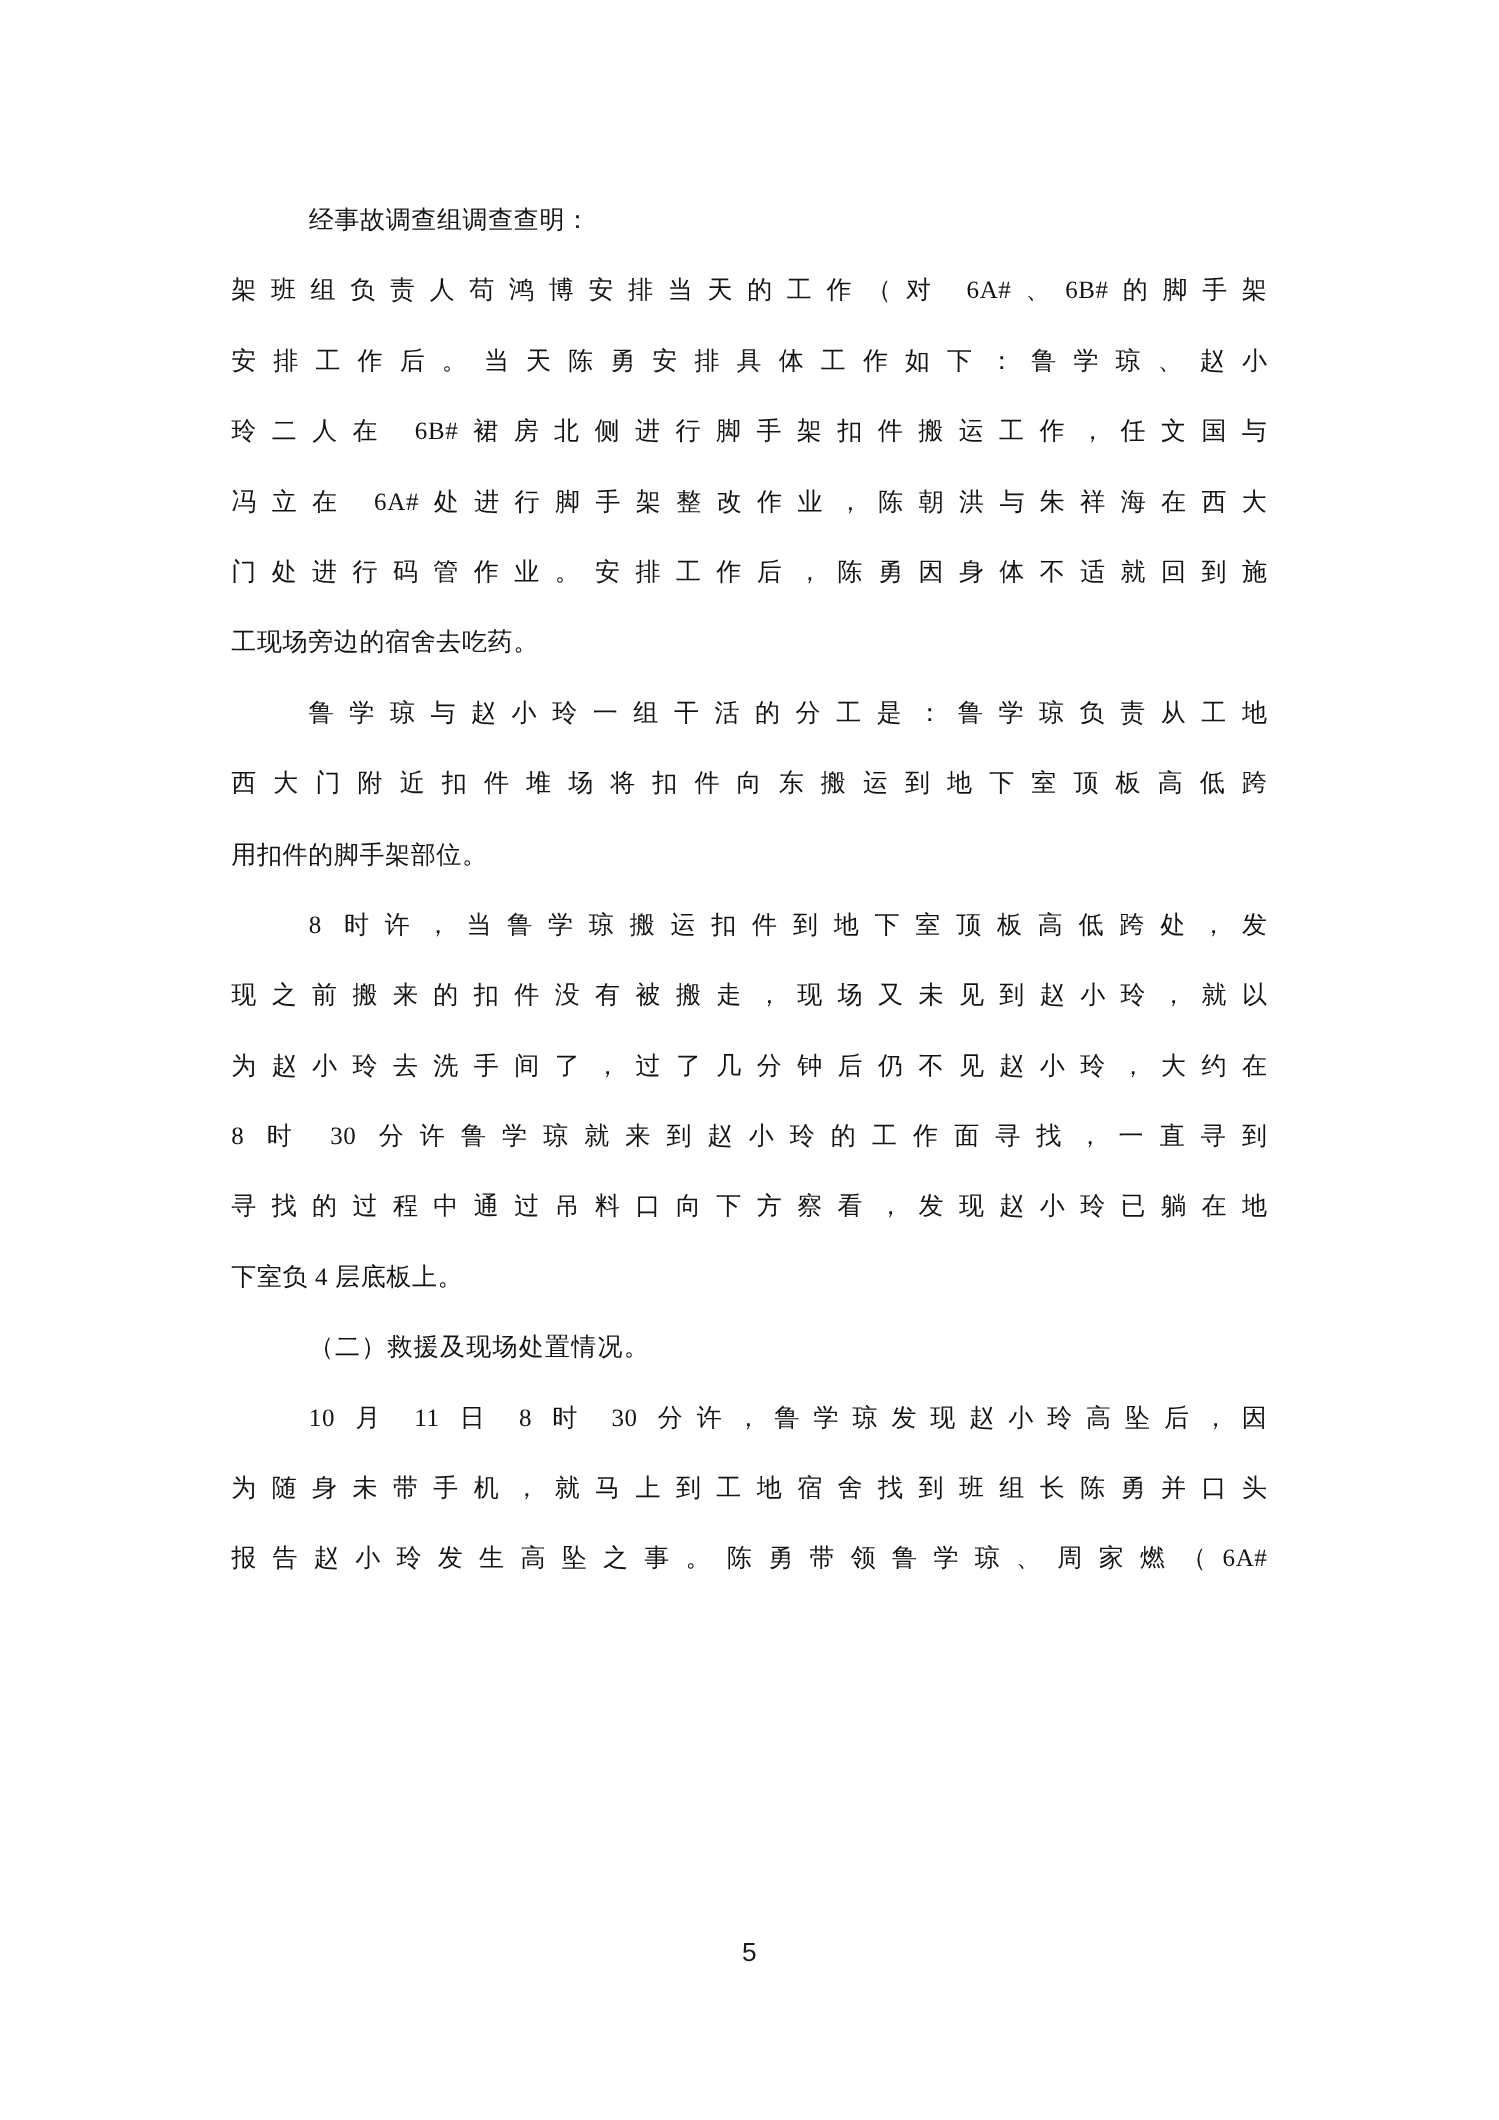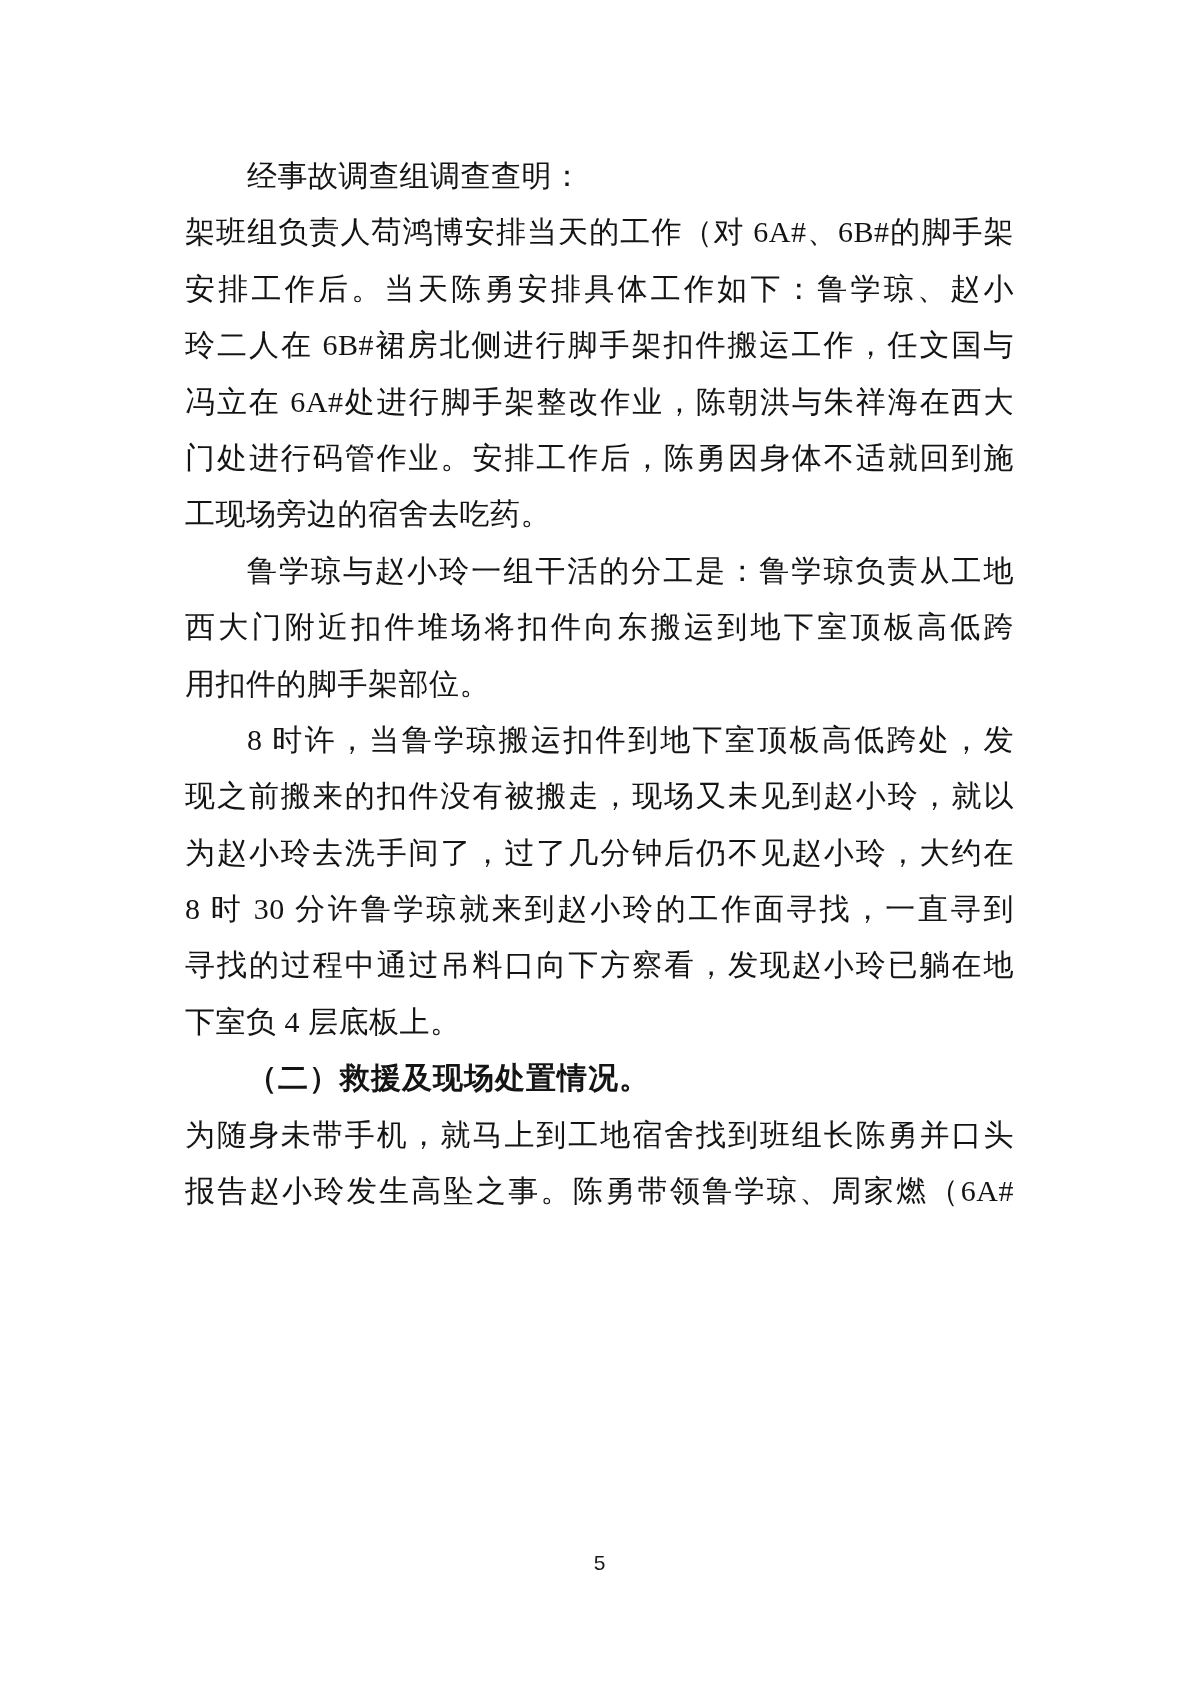--- a/index.html
+++ b/index.html
@@ -13,36 +13,36 @@
     height: 1696px;
     overflow: hidden;
     font-family: "Liberation Serif", "DejaVu Serif", serif;
     color: #141414;
   }
   .doc {
     position: absolute;
     left: 185px;
     top: 148px;
     width: 829px;
-    font-size: 30px;
+    font-size: 20px;
     line-height: 56.4px;
     letter-spacing: 0.5px;
   }
   .para { margin: 0; padding: 0; }
   .line {
     height: 56.4px;
     overflow: hidden;
     text-align: justify;
     text-align-last: justify;
     white-space: normal;
   }
   .line.indent { padding-left: 62px; }
   .line.last { text-align-last: left; }
   .heading .line {
-    font-weight: 700;
+    font-weight: 400;
     font-family: "Liberation Sans", "DejaVu Sans", sans-serif;
     letter-spacing: 1px;
   }
   .page-footer {
     position: absolute;
     left: 0;
     top: 1550px;
     width: 100%;
     text-align: center;
     font-size: 21px;
@@ -76,18 +76,19 @@
       <div class="line">现之前搬来的扣件没有被搬走，现场又未见到赵小玲，就以</div>
       <div class="line">为赵小玲去洗手间了，过了几分钟后仍不见赵小玲，大约在</div>
       <div class="line">8 时 30 分许鲁学琼就来到赵小玲的工作面寻找，一直寻到</div>
       <div class="line">寻找的过程中通过吊料口向下方察看，发现赵小玲已躺在地</div>
       <div class="line last">下室负 4 层底板上。</div>
     </div>
     <div class="para heading">
       <div class="line indent last">（二）救援及现场处置情况。</div>
     </div>
     <div class="para">
+      <div class="line indent">10 月 11 日 8 时 30 分许，鲁学琼发现赵小玲高坠后，因</div>
       <div class="line">为随身未带手机，就马上到工地宿舍找到班组长陈勇并口头</div>
       <div class="line">报告赵小玲发生高坠之事。陈勇带领鲁学琼、周家燃（6A#</div>
     </div>
   </div>
 
 <div class="page-footer">5</div>
 
 </body></html>

